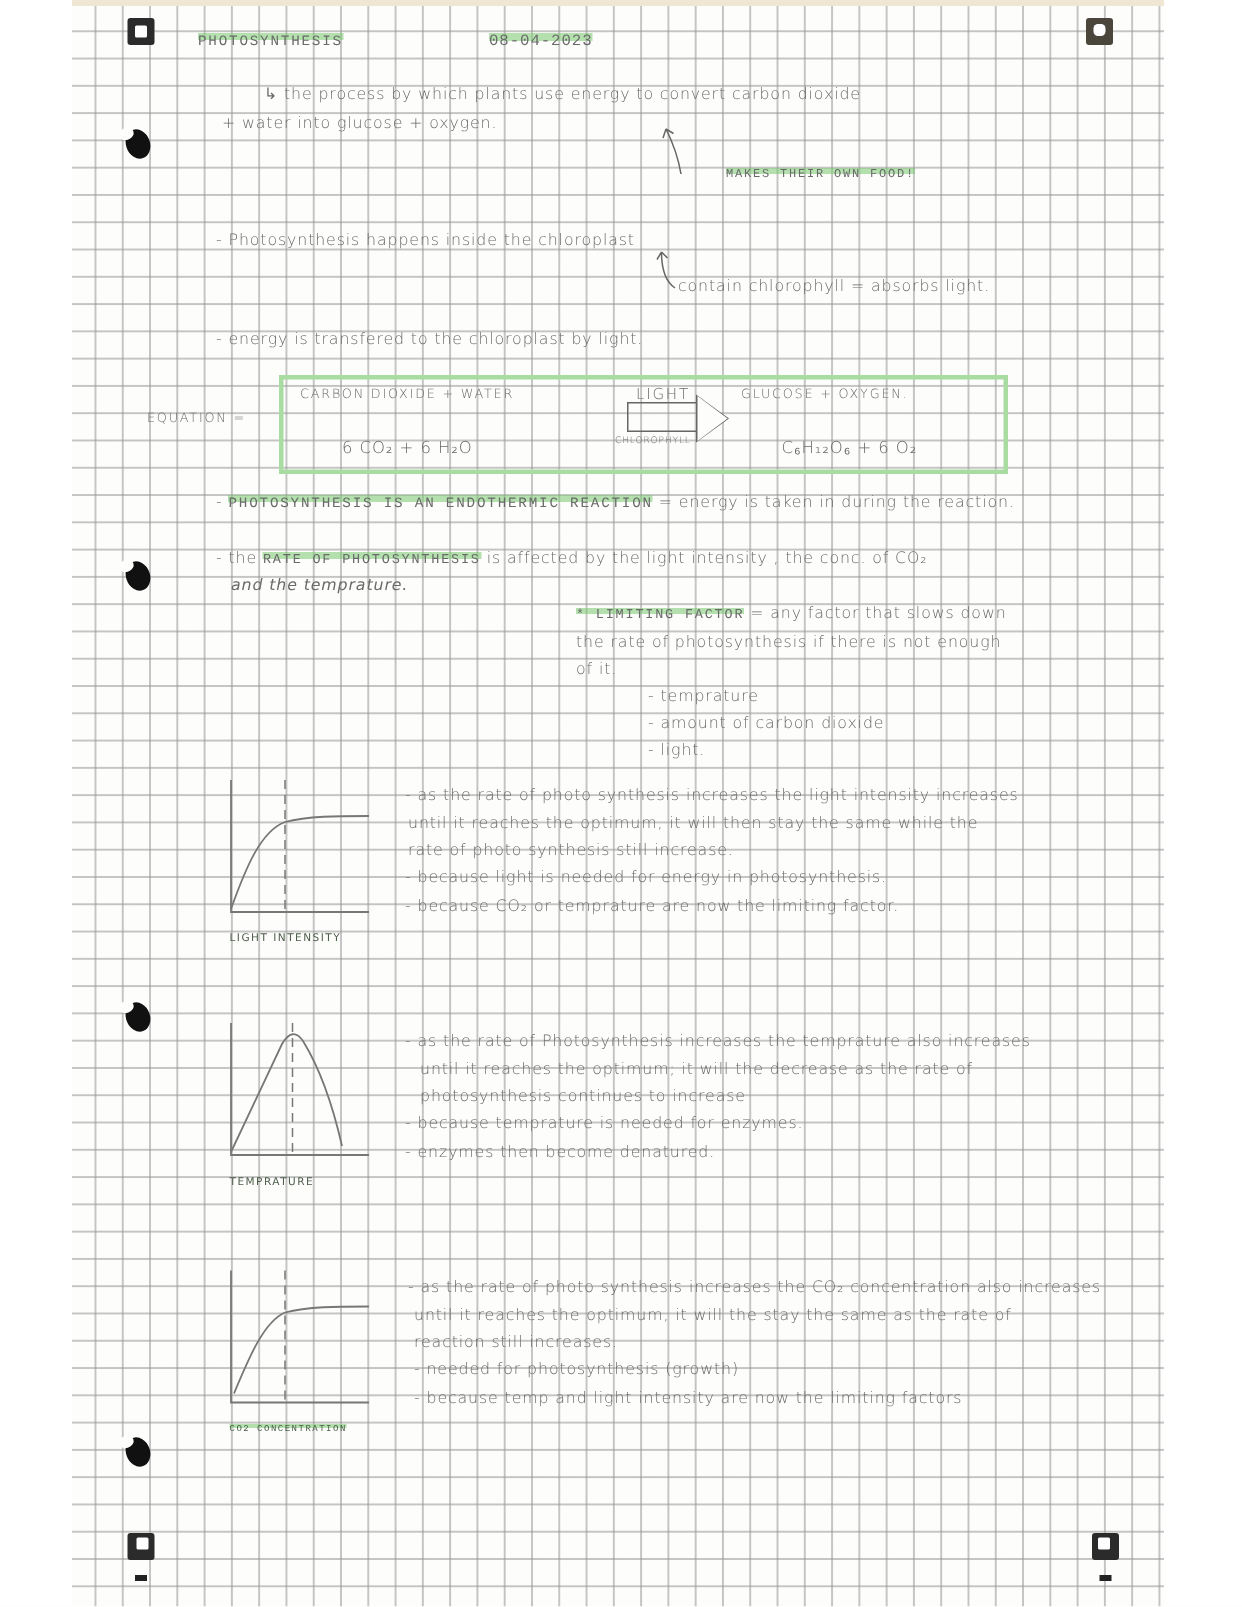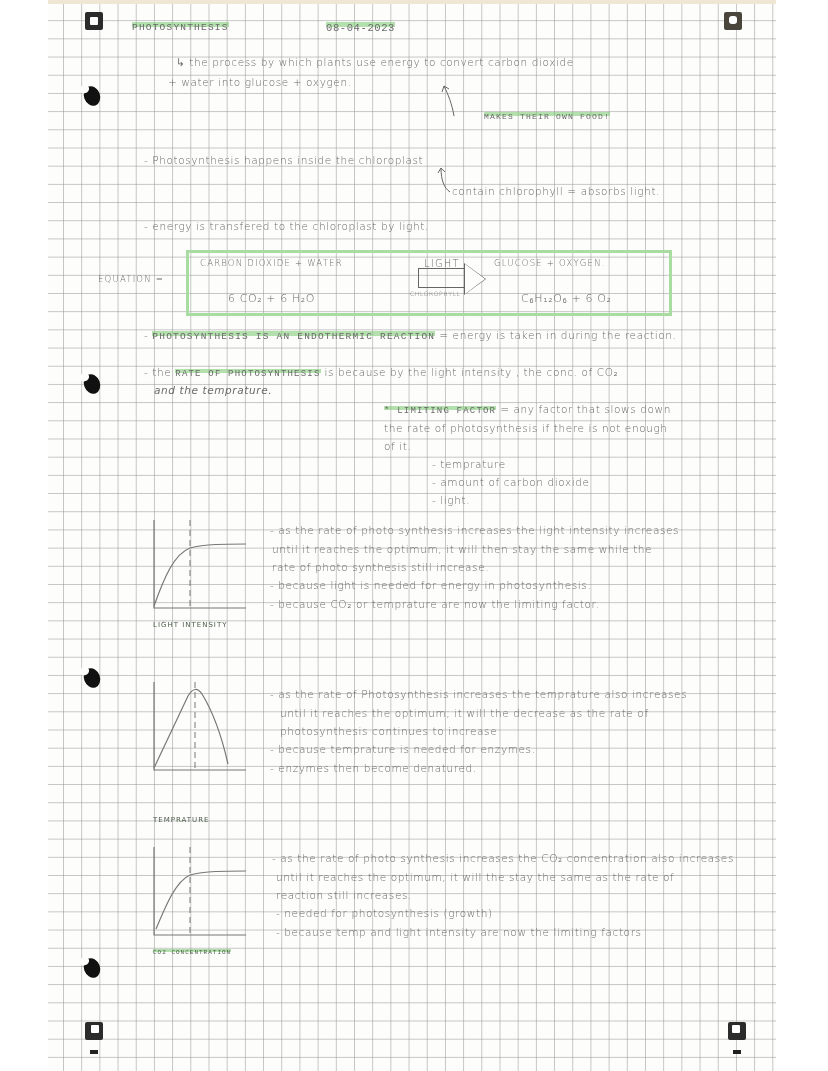--- a/index.html
+++ b/index.html
@@ -69,21 +69,21 @@
 
 <div class="hole" style="left:84px;top:86px;"></div>
 <div class="hole" style="left:84px;top:374px;"></div>
 <div class="hole" style="left:84px;top:668px;"></div>
 <div class="hole" style="left:84px;top:958px;"></div>
 
 <div class="hw caps hl" style="left:132px;top:22px;">PHOTOSYNTHESIS</div>
 <div class="hw hl" style="left:326px;top:22px;">08-04-2023</div>
 
 <div class="hw" style="left:176px;top:56px;">↳ the process by which plants use energy to convert  carbon dioxide</div>
-<div class="hw" style="left:148px;top:76px;margin-left:20px;">+ water into glucose + oxygen.</div>
+<div class="hw" style="left:148px;top:76px;">+ water into glucose + oxygen.</div>
 <svg style="position:absolute;left:440px;top:84px;" width="20" height="34">
   <path d="M14 32 C 12 20, 8 10, 4 2 M4 2 L2 8 M4 2 L9 5" stroke="#666" fill="none" stroke-width="1"></path>
 </svg>
 <div class="hw caps hl" style="left:484px;top:112px;font-size:8px;">MAKES THEIR OWN FOOD!</div>
 
 <div class="hw" style="left:144px;top:154px;">- Photosynthesis happens inside  the chloroplast</div>
 <svg style="position:absolute;left:436px;top:166px;" width="20" height="30">
   <path d="M14 26 C 8 22, 5 14, 5 2 M5 2 L2 7 M5 2 L9 6" stroke="#666" fill="none" stroke-width="1"></path>
 </svg>
 <div class="hw" style="left:452px;top:185px;">contain chlorophyll = absorbs light.</div>
@@ -99,21 +99,21 @@
 <div class="hw caps" style="left:494px;top:258px;font-size:8.5px;">GLUCOSE   +  OXYGEN.</div>
 <div class="hw" style="left:228px;top:292px;font-size:11px;text-align:right;">6 CO₂    +  6 H₂O</div>
 <div class="hw" style="left:496px;top:292px;font-size:11px;margin-left:25px;">C₆H₁₂O₆  +  6 O₂</div>
 
 <div class="hw" style="left:144px;top:329px;">
   <span>- </span><span class="caps hl">PHOTOSYNTHESIS IS AN ENDOTHERMIC REACTION</span>
   <span>= energy is taken in during the reaction.</span>
 </div>
 
 <div class="hw" style="left:144px;top:366px;">
-  <span>- the </span><span class="caps hl" style="font-size:9px;">RATE of PHOTOSYNTHESIS</span><span> is because by  the light intensity , the conc. of CO₂</span>
+  <span>- the </span><span class="caps hl" style="font-size:9px;">RATE of PHOTOSYNTHESIS</span><span> is affected by  the light intensity , the conc. of CO₂</span>
 </div>
 <div class="hw" style="left:154px;top:384px;font-style:italic;">and the temprature.</div>
 
 <div class="hw" style="left:384px;top:403px;">
   <span class="caps hl" style="font-size:9px;">* LIMITING FACTOR</span>
   <span>= any factor that slows down</span>
 </div>
 <div class="hw" style="left:384px;top:422px;">the rate of photosynthesis  if there is not enough</div>
 <div class="hw" style="left:384px;top:440px;">of it.</div>
 <div class="hw" style="left:432px;top:458px;">- temprature</div>
@@ -130,21 +130,21 @@
 <div class="hw" style="left:272px;top:543px;">until it reaches the optimum, it will then stay the same while the</div>
 <div class="hw" style="left:272px;top:561px;">rate of photo synthesis still increase.</div>
 <div class="hw" style="left:270px;top:579px;">- because light is needed for energy  in photosynthesis.</div>
 <div class="hw" style="left:270px;top:598px;">- because CO₂ or temprature  are now the limiting factor.</div>
 
 <svg class="graph" style="left:150px;top:680px;" width="100" height="95">
   <path d="M4 2 L4 90 L96 90" stroke="#777" stroke-width="1.2" fill="none"></path>
   <path d="M45 2 L45 90" stroke="#777" stroke-width="1" stroke-dasharray="6,4" fill="none"></path>
   <path d="M4 88 L 38 16 Q 45 4, 52 14 Q 68 40, 78 84" stroke="#777" stroke-width="1.2" fill="none"></path>
 </svg>
-<div class="glabel" style="left:153px;top:816px;">TEMPRATURE</div>
+<div class="glabel" style="left:153px;top:784px;">TEMPRATURE</div>
 <div class="hw" style="left:270px;top:688px;">- as the rate of Photosynthesis increases the temprature also increases</div>
 <div class="hw" style="left:280px;top:707px;">until it reaches the optimum; it will the decrease as the rate of</div>
 <div class="hw" style="left:280px;top:725px;">photosynthesis continues to increase</div>
 <div class="hw" style="left:270px;top:743px;">- because temprature is needed for enzymes.</div>
 <div class="hw" style="left:270px;top:762px;">- enzymes then become denatured.</div>
 
 <svg class="graph" style="left:150px;top:845px;" width="100" height="95">
   <path d="M4 2 L4 90 L96 90" stroke="#777" stroke-width="1.2" fill="none"></path>
   <path d="M40 2 L40 90" stroke="#777" stroke-width="1" stroke-dasharray="6,4" fill="none"></path>
   <path d="M6 84 C 16 60, 26 36, 40 30 C 55 26, 75 26, 96 26" stroke="#777" stroke-width="1.2" fill="none"></path>

